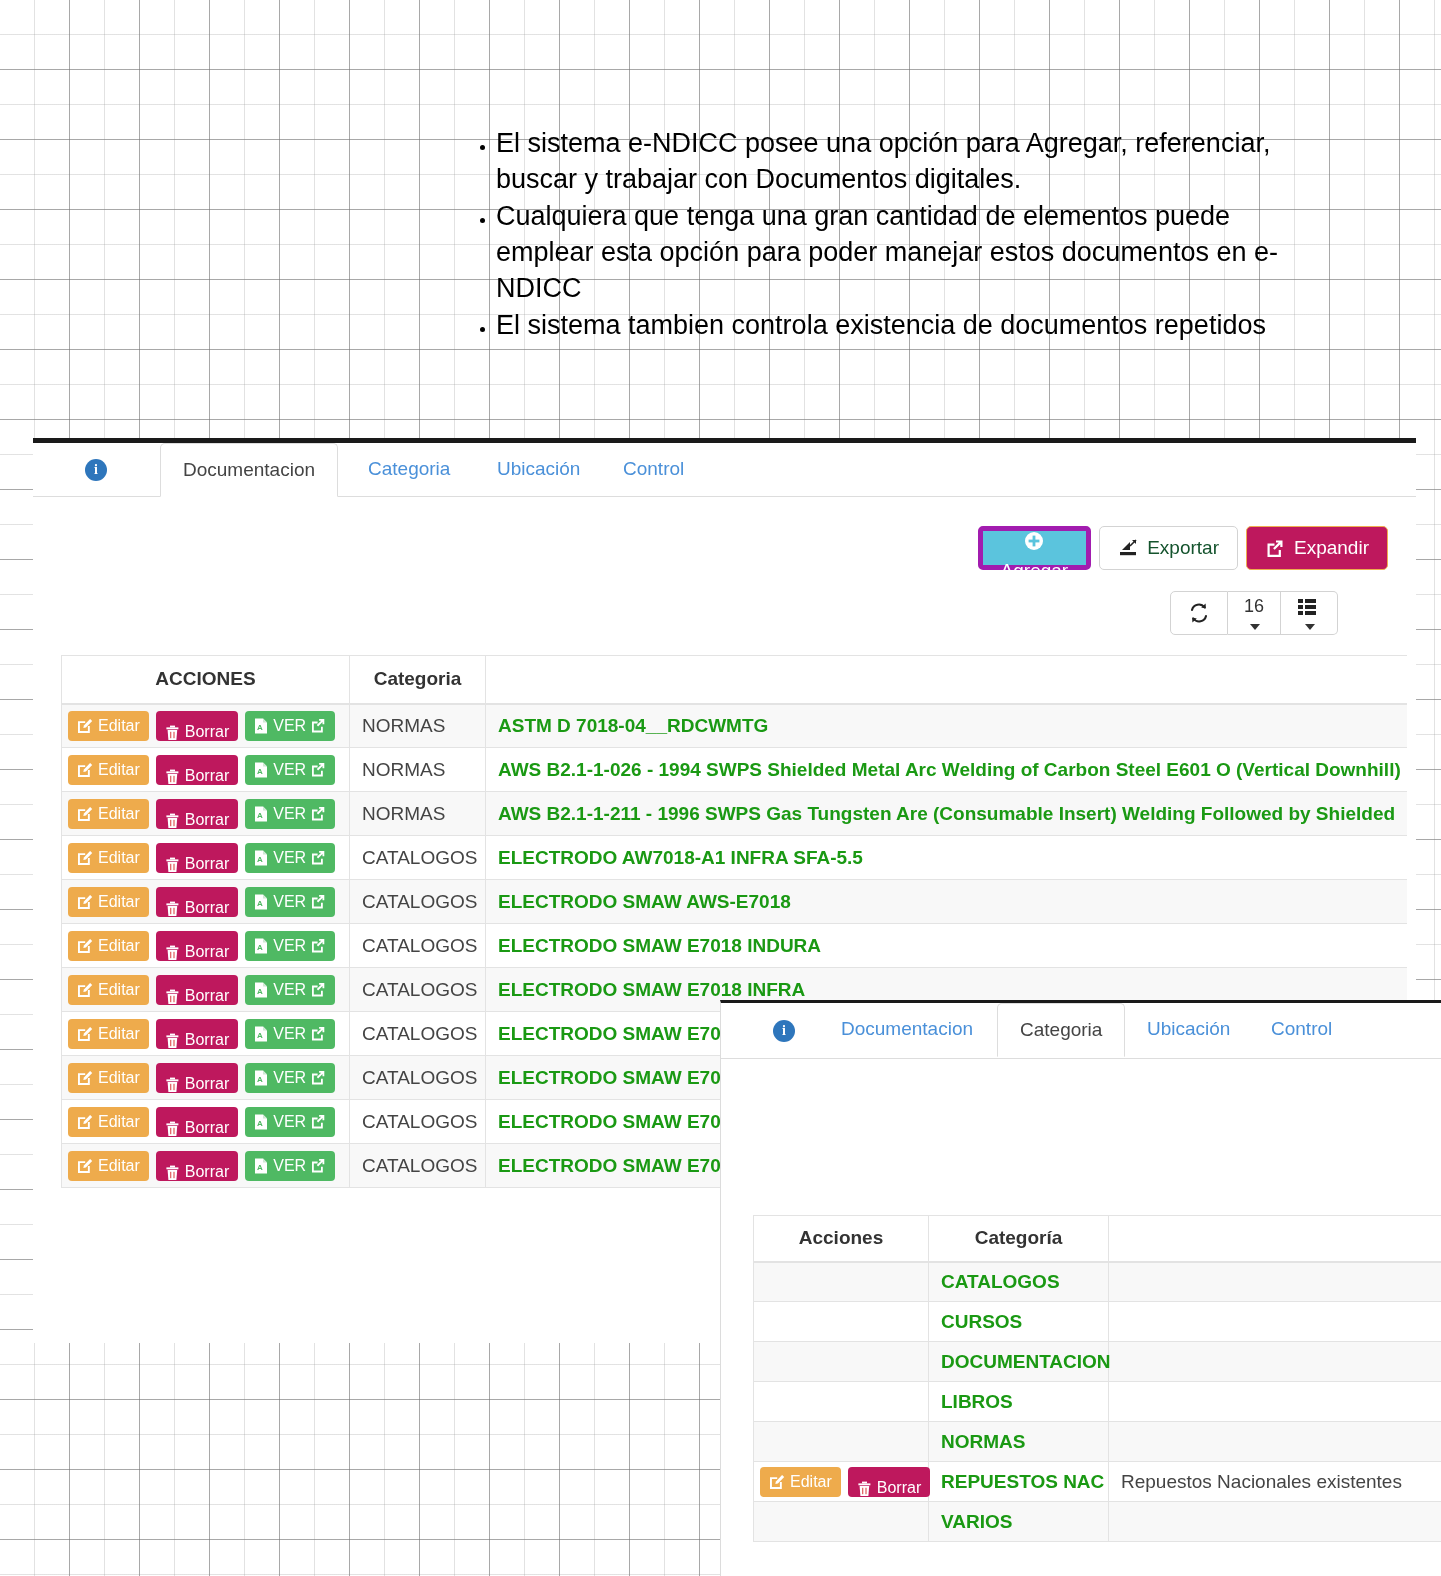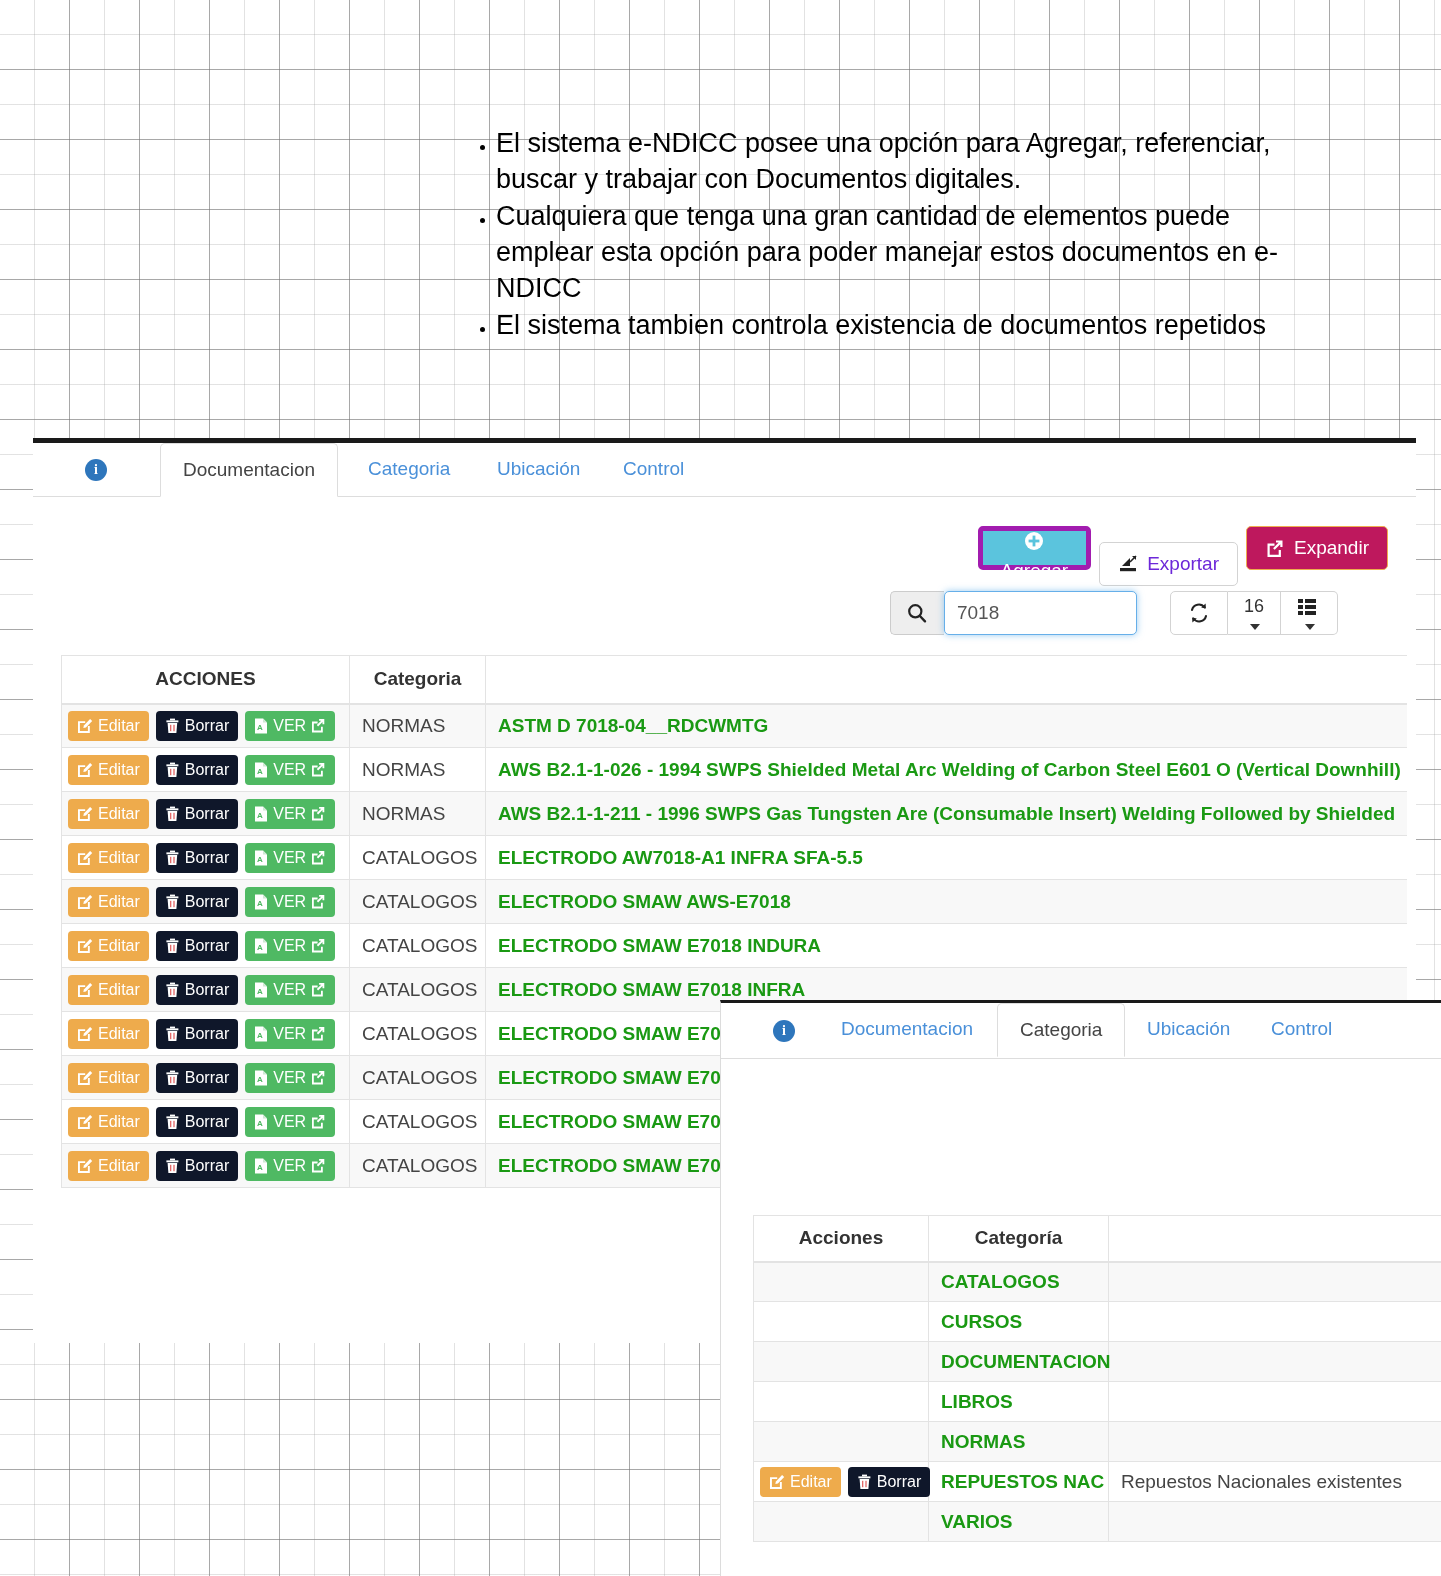--- a/index.html
+++ b/index.html
@@ -62,21 +62,21 @@
     font-weight:bold; text-align:center; line-height:22px; font-family:"Liberation Serif",serif;
   }
 
   
   .toolbar-btns { position:absolute; right:28px; top:83px; display:flex; gap:8px; }
   .btn {
     display:inline-flex; align-items:center; gap:9px; height:44px; padding:0 18px;
     font-size:19px; border-radius:5px; cursor:pointer; white-space:nowrap;
   }
   .btn-agregar { background:#5bc4dd; color:#fff; border:5px solid #a21caf;flex-direction:column; }
-  .btn-exportar{ background:#fff;    color:#6d28d9; border:1px solid #d3d3d3;margin-top:16px; }
+  .btn-exportar{ background:#fff;    color:#14532d; border:1px solid #d3d3d3; }
   .btn-expandir{ background:#be185d; color:#fff; border:1px solid #efad4e; }
 
   .searchrow { position:absolute; right:78px; top:148px; display:flex; align-items:center; }
   .search-group { display:flex; align-items:center; }
   .search-ico {
     width:54px; height:44px; border:1px solid #ccc; border-right:none;
     border-radius:5px 0 0 5px; background:#eeeeee;
     display:flex; align-items:center; justify-content:center;
   }
   .search-input {
@@ -115,21 +115,21 @@
   .nombre { color:#1a9913; font-weight:bold; white-space:nowrap; }
   .cat { color:#555; }
   .th-nombre { text-align:right; }
 
   .rowbtns { display:flex; gap:7px; align-items:center; }
   .rb {
     display:inline-flex; align-items:center; gap:5px; height:30px; padding:0 9px;
     font-size:16px; border-radius:4px; color:#fff; cursor:pointer; white-space:nowrap;
   }
   .rb-edit { background:#eeab4c; }
-  .rb-del  { background:#0f172a; }
+  .rb-del  { background:#be185d;align-items:flex-end; }
   .rb-ver  { background:#4fb963; }
 
   
   #panel-categoria {
     position:absolute; left:720px; top:1000px; width:721px; height:576px;
     background:#fff; border-left:1px solid #dcdcdc; border-top:3px solid #1a1a1a;
   }
   #panel-categoria .tabbar { height:56px; }
   #panel-categoria .tab-info { left:52px; top:17px; }
 
@@ -202,29 +202,20 @@
         <svg width="20" height="20" viewBox="0 0 20 20">
             <path d="M2.5 5.5 h7 v2.2 h-4.8 v9 h9 v-4.8 h2.2 v7 h-13.4 z" fill="#fff"></path>
             <path d="M11 2.5 h6.5 v6.5 h-2.2 v-2.8 l-5.6 5.6 l-1.6 -1.6 l5.6 -5.6 h-2.7 z" fill="#fff"></path>
           </svg>
       </span>
       <span>Expandir</span>
     </div>
   </div>
 
   <div class="searchrow">
-    <div class="search-group">
-      <div class="search-ico">
-        <svg width="24" height="24" viewBox="0 0 24 24">
-            <circle cx="10.3" cy="10.3" r="6.1" fill="none" stroke="#222" stroke-width="2.2"></circle>
-            <line x1="14.9" y1="15" x2="20" y2="20.3" stroke="#222" stroke-width="2.4" stroke-linecap="round"></line>
-          </svg>
-      </div>
-      <input class="search-input" type="text" value="7018" style="">
-    </div>
     <div class="right-group">
       <div class="rg-btn">
         <span>
           <svg width="24" height="24" viewBox="0 0 24 24">
               <path d="M5 9 A7 7 0 0 1 17.5 6.5" stroke="#222" stroke-width="2.1" fill="none" stroke-linecap="round"></path>
               <path d="M18.6 2.6 L18.9 7.4 L14.2 6.6 Z" fill="#222"></path>
               <path d="M19 15 A7 7 0 0 1 6.5 17.5" stroke="#222" stroke-width="2.1" fill="none" stroke-linecap="round"></path>
               <path d="M5.4 21.4 L5.1 16.6 L9.8 17.4 Z" fill="#222"></path>
             </svg>
         </span>

